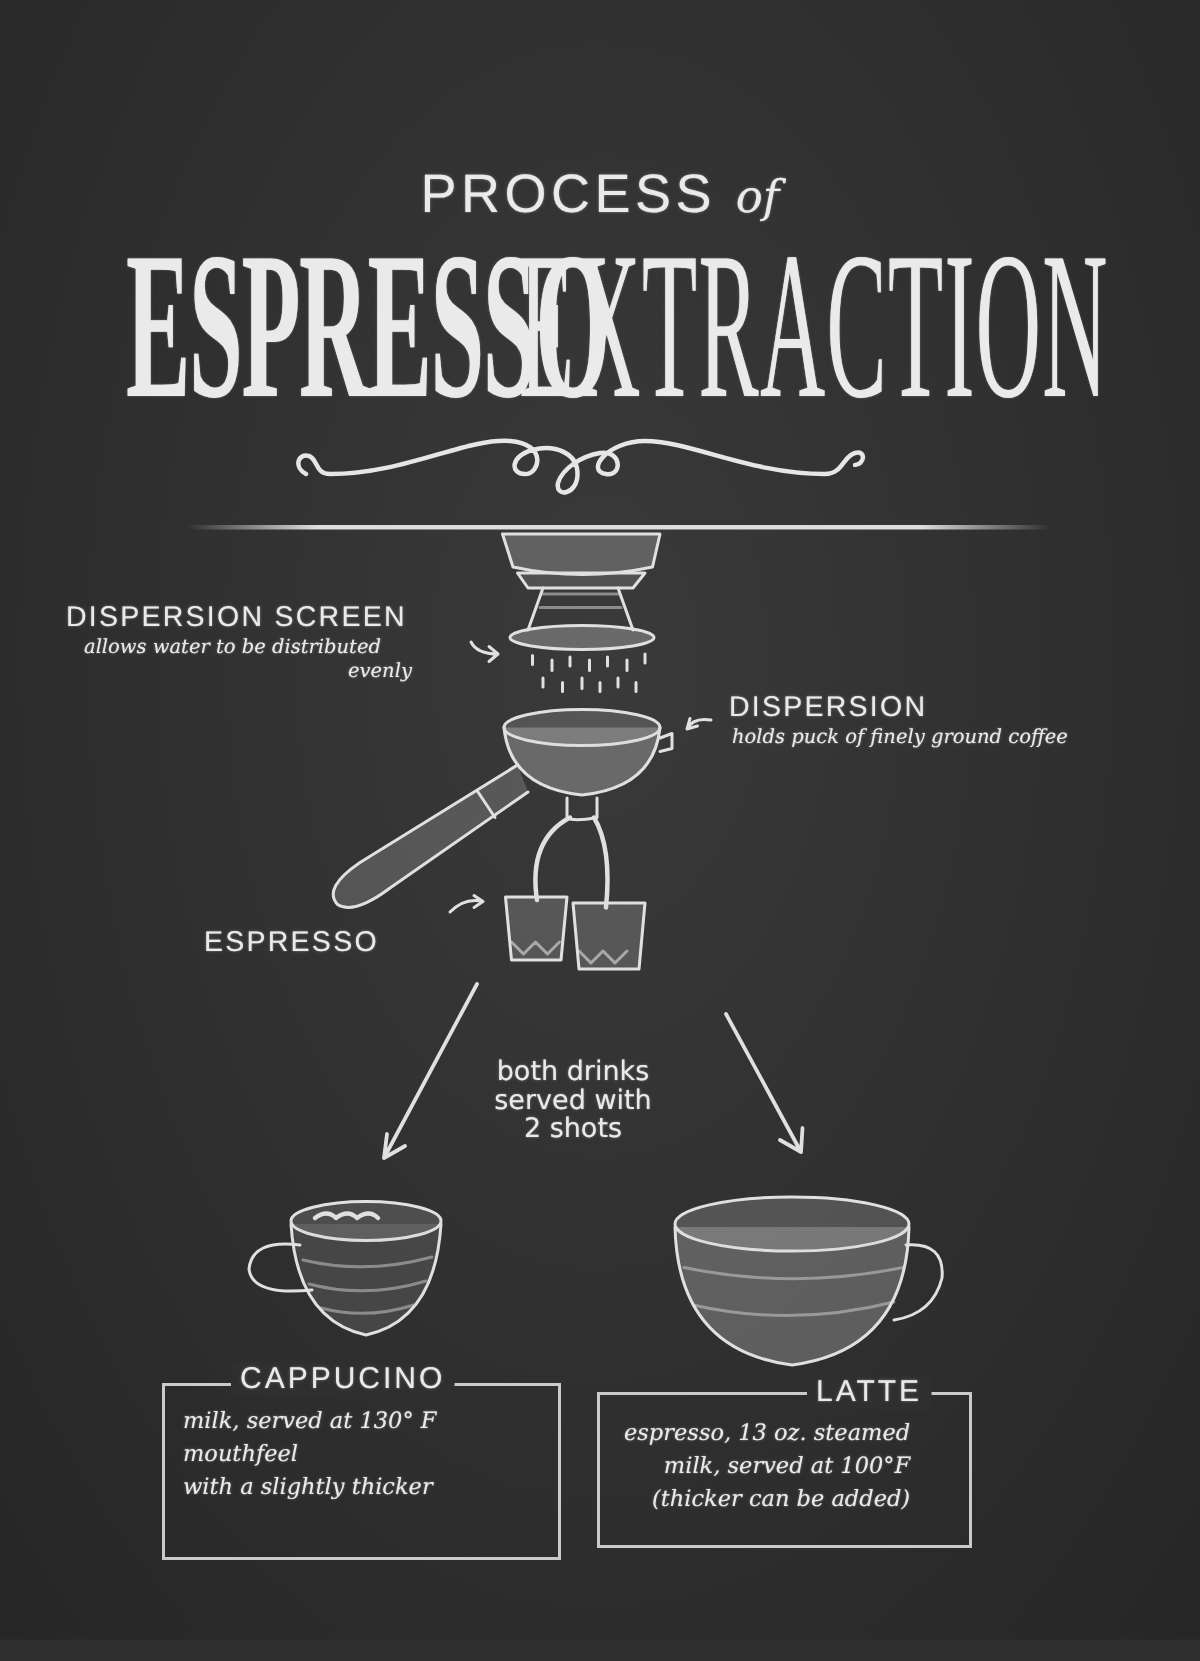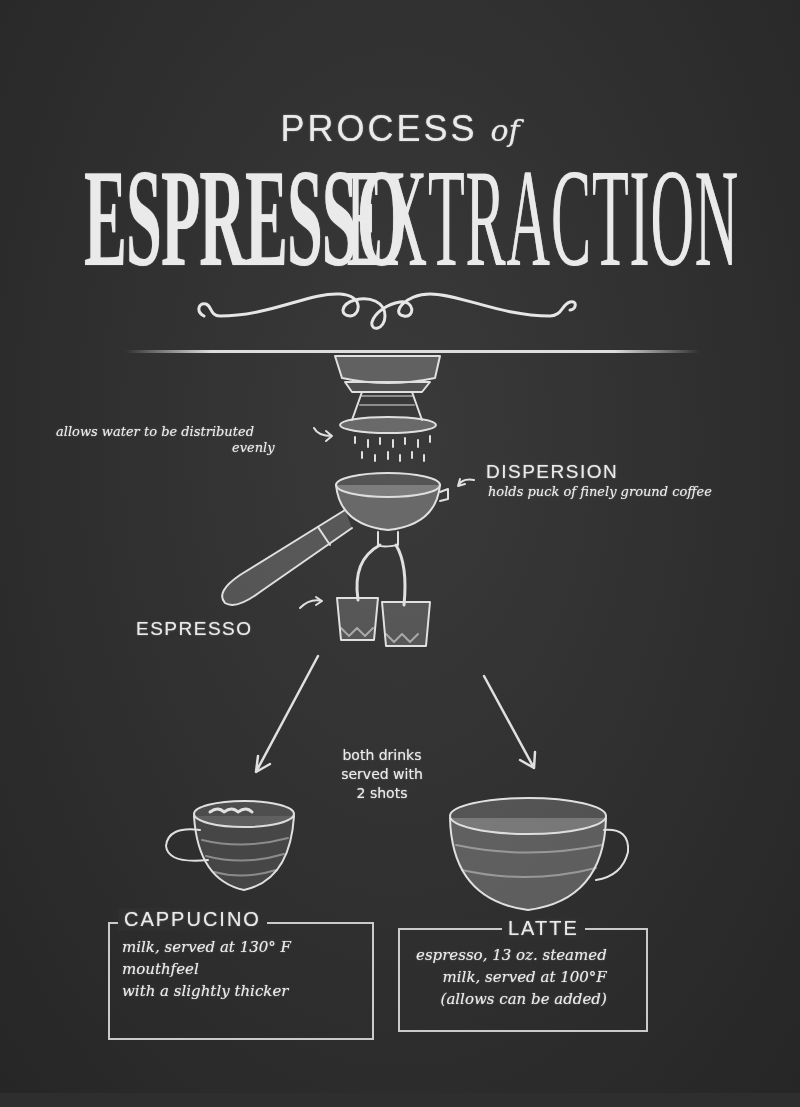--- a/index.html
+++ b/index.html
@@ -32,26 +32,26 @@
     white-space:nowrap; display:inline-block;
   }
   .flourish { position:absolute; left:190px; top:286px; }
   .shelf { position:absolute; left:125px; top:350px; width:575px; height:3px; background:linear-gradient(90deg, rgba(230,230,230,0) 0%, #ddd 15%, #ddd 85%, rgba(230,230,230,0)); border-radius:2px; }
   .label-caps { position:absolute; font-family:"Liberation Sans", sans-serif; font-size:19px; letter-spacing:1.5px; }
   .label-script { position:absolute; font-family:"DejaVu Serif", serif; font-style:italic; font-size:13px; }
   .illus { position:absolute; left:0; top:0; }
   .info-box { position:absolute; border:2px solid rgba(230,230,230,.85); }
   .info-title {
     position:absolute; font-family:"Liberation Sans", sans-serif; font-size:20px; letter-spacing:2px;
-    background:#2f2f2f; padding:0 6px;
+    background:#2f2f2f; padding:0 6px;margin-left:36px;
   }
   .info-text {
     position:absolute; font-family:"DejaVu Serif", serif; font-style:italic; font-size:15px; line-height:22px;
   }
-  .note { position:absolute; font-family:"DejaVu Sans", sans-serif; font-size:14px; line-height:19px; text-align:center;margin-top:41px; }
+  .note { position:absolute; font-family:"DejaVu Sans", sans-serif; font-size:18px; line-height:19px; text-align:center; }
 </style>
 </head>
 <body>
 
 <div class="board">
 
   <div class="title-small chalk">
     <span>PROCESS</span>
     <span class="of">of</span>
   </div>
@@ -119,20 +119,21 @@
 
       <g>
         <ellipse cx="528" cy="816" rx="78" ry="18" fill="rgba(210,210,210,.22)"></ellipse>
         <path d="M450 818 Q452 900 528 910 Q604 900 606 818" fill="rgba(220,220,220,.28)"></path>
         <path d="M604 830 Q630 828 628 852 Q622 876 596 880"></path>
         <path d="M456 845 Q528 860 602 845 M462 870 Q528 885 596 868" stroke-opacity=".45"></path>
       </g>
     </g>
   </svg>
 
+  <div class="label-caps chalk" style="left:44px; top:401px;">DISPERSION SCREEN</div>
   <div class="label-script chalk" style="left:56px; top:424px;text-align:center;">allows water to be distributed</div>
   <div class="label-script chalk" style="left:232px; top:440px;">evenly</div>
 
   <div class="label-caps chalk" style="left:486px; top:461px;">DISPERSION</div>
   <div class="label-script chalk" style="left:488px; top:484px;">holds puck of finely ground coffee</div>
 
   <div class="label-caps chalk" style="left:136px; top:618px;">ESPRESSO</div>
 
   <div class="note chalk" style="left:312px; top:705px; width:140px;">
     <div>both drinks</div>
@@ -146,16 +147,16 @@
     <div>milk, served at 130° F</div>
     <div>mouthfeel</div>
     <div>with a slightly thicker</div>
   </div>
 
   <div class="info-box" style="left:398px; top:928px; width:246px; height:100px;"></div>
   <div class="info-title chalk" style="left:502px; top:917px;">LATTE</div>
   <div class="info-text chalk" style="left:416px; top:944px;text-align:right;">
     <div>espresso, 13 oz. steamed</div>
     <div style="padding-left:14px;">milk, served at 100°F</div>
-    <div>(allows can be added)</div>
+    <div>(thicker can be added)</div>
   </div>
 
 </div>
 
 </body></html>

